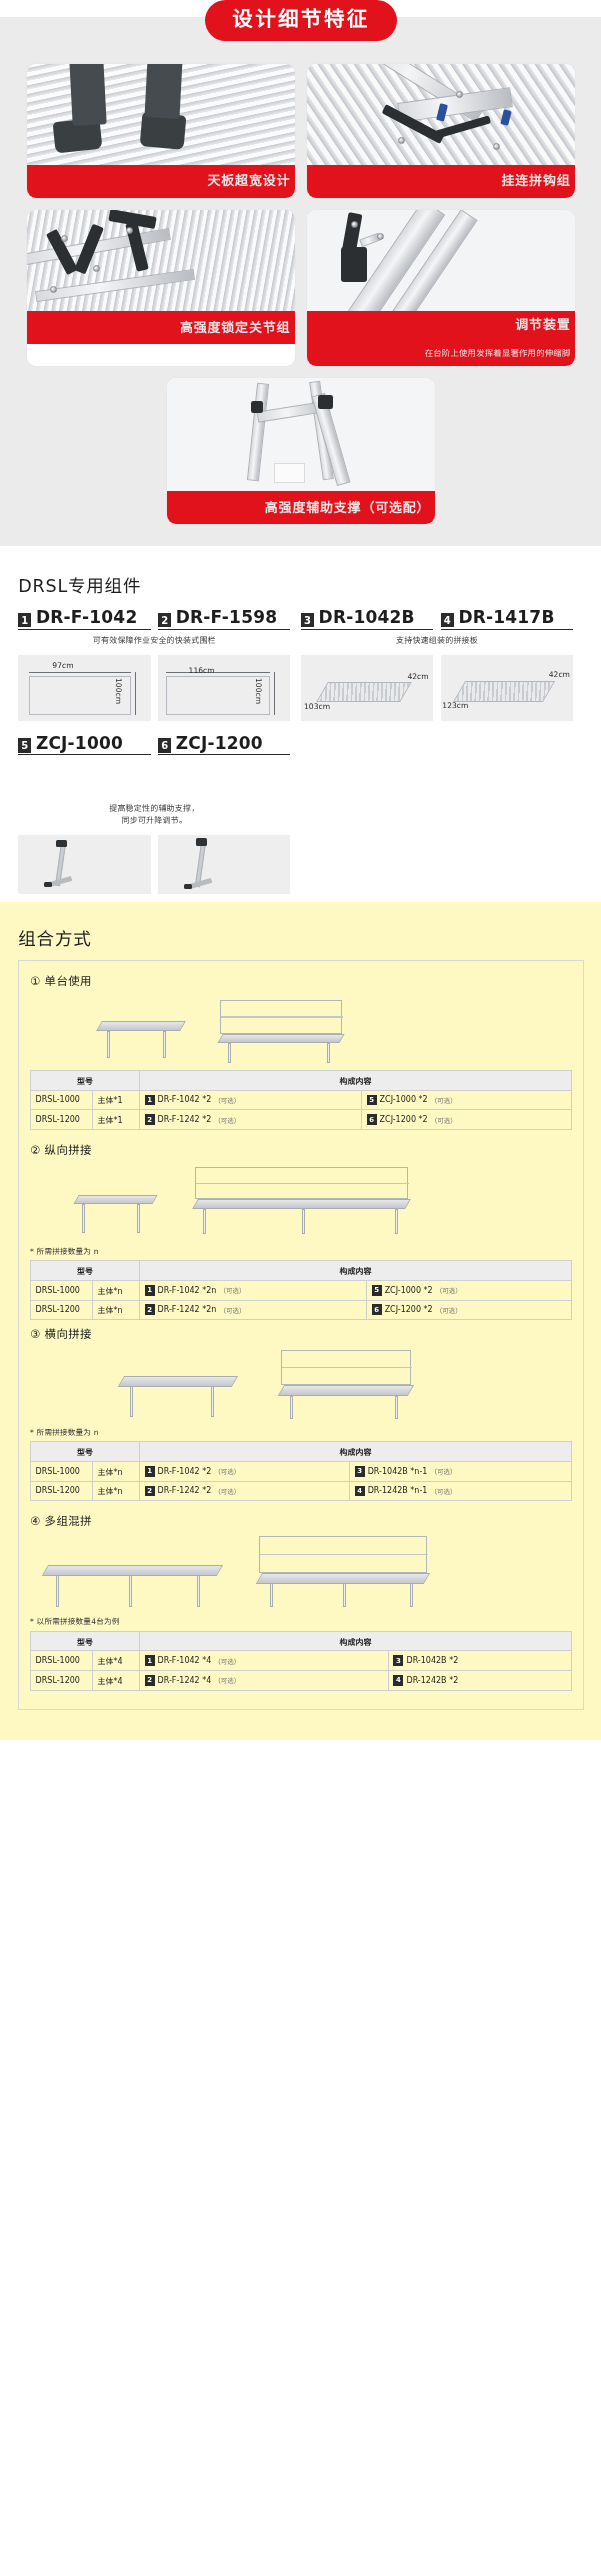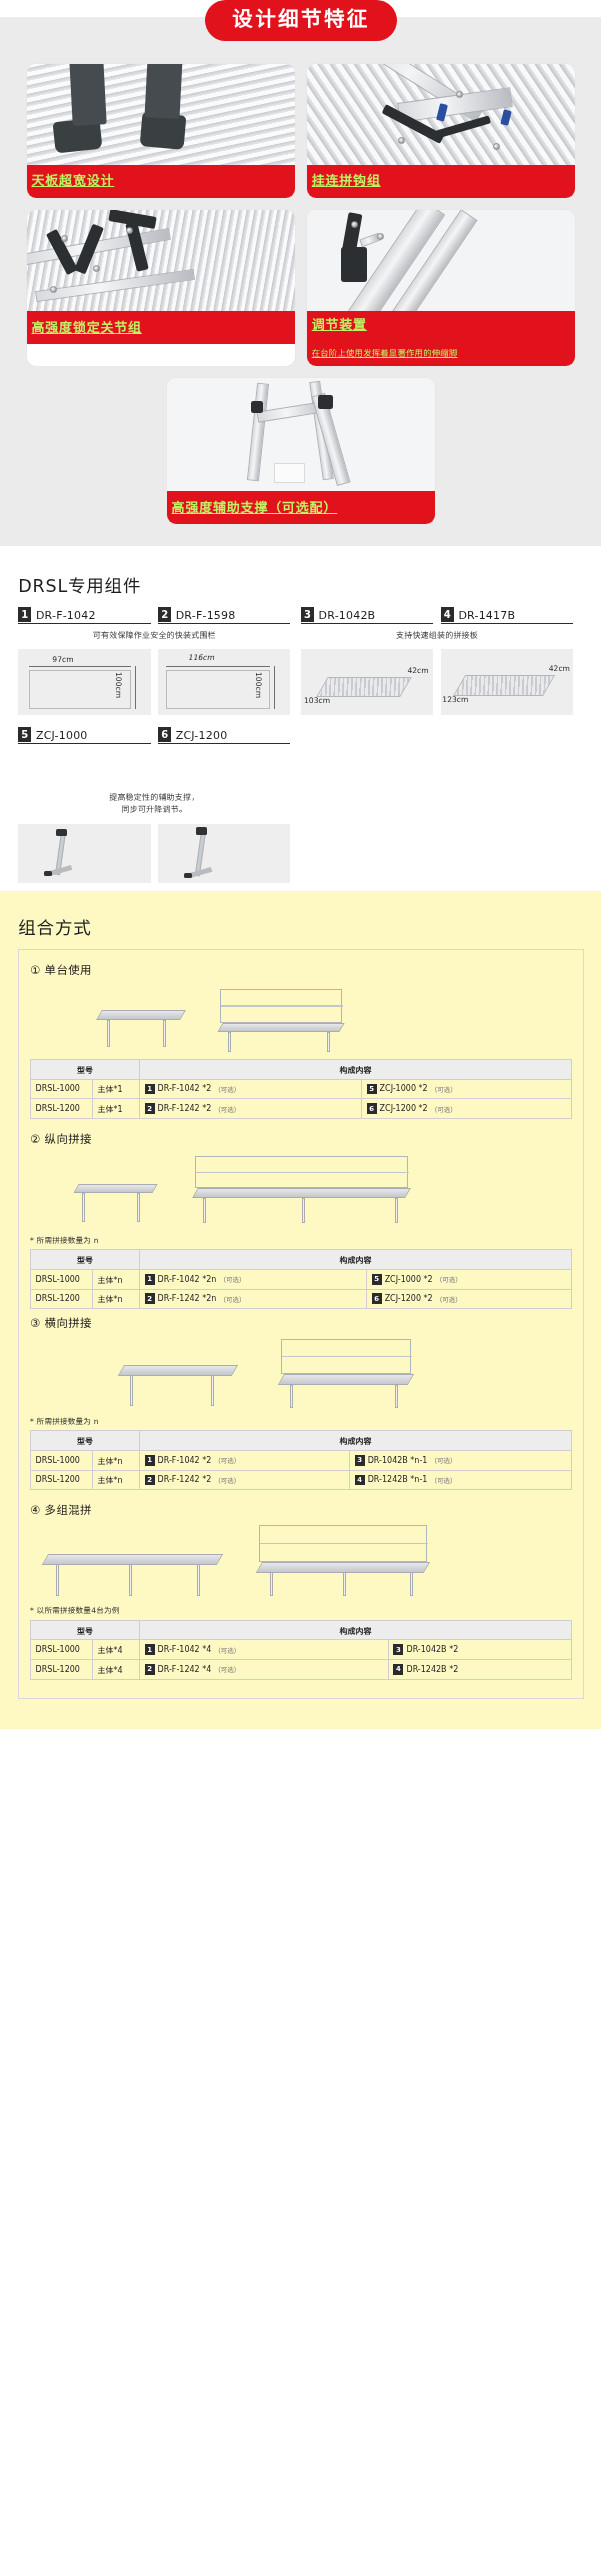--- a/index.html
+++ b/index.html
@@ -49,24 +49,23 @@
     box-shadow: 0 0 0 0.8px rgba(0,0,0,0.02);
   }
   .fcard .photo {
     height: 101px;
     position: relative;
     overflow: hidden;
     background: linear-gradient(160deg,#f4f5f7 0%, #dfe2e6 55%, #eceef0 100%);
   }
   .cap {
     background: #e1121c;
-    color: #bef264;
-    text-align: left;
+    color: #e5e5e5;
+    text-align: right;
     padding: 8.4px 4.6px 9.1px;
-    text-decoration: underline;
   }
   .cap .cap-main { font-size: 13px; font-weight: bold; letter-spacing: 0.8px; line-height: 1.2; }
   .cap .cap-sub { font-size: 8.4px; margin-top: 16px; line-height: 1.3; letter-spacing: 0.2px; }
   .cap.two-line { padding: 5.3px 4.6px 6.9px; }
 
   .center-card-row { display: flex; justify-content: center; margin-top: 12.2px; }
   .fcard.center { width: 268px; }
   .fcard.center .photo { height: 113px; }
 
   
@@ -88,21 +87,21 @@
   .sec-components { background:#fff; padding: 26px 18.3px 7.6px; }
   .h2 { font-size: 17.5px; font-weight: normal; letter-spacing:0.8px; color:#1d1d1d; margin-bottom: 10.7px; }
   .comp-row { display:flex; gap: 0; margin-bottom: 3px; }
   .comp-col { flex: 1 1 0; padding-right: 10.7px; }
   .comp-head { display:flex; align-items:flex-end; border-bottom:1.1px solid #2b2b2b; padding-bottom:1.5px; }
   .num-badge {
     background:#2b2b2b; color:#fff; font-weight:bold; font-size:10px;
     width:13px; height:14.5px; display:flex; align-items:center; justify-content:center;
     margin-right:4.6px; flex:0 0 auto;
   }
-  .comp-name { font-size:11px; font-weight:normal; letter-spacing:0.2px; color:#1d1d1d; }
+  .comp-name { font-size:17px; font-weight:bold; letter-spacing:0.2px; color:#1d1d1d; }
   .comp-desc { font-size:8px; color:#3a3a3a; margin-top:5.3px; line-height:1.5; letter-spacing:0.2px;text-align:center; }
   .comp-imgs { display:flex; gap:7.6px; margin-top:7.6px; }
   .comp-img {
     flex:1 1 0; height:66px; background:#eeeeee; position:relative; overflow:hidden;
   }
   .dimlabel { position:absolute; font-size:7.6px; color:#2a2a2a; }
   .dimlabel.rot { transform: rotate(90deg); transform-origin: left top; }
   .railing { position:absolute; border:1.5px solid #b6bac0; }
   .diml { position:absolute; background:#6c7075; }
 
@@ -276,21 +275,21 @@
           <div class="comp-img">
             <div class="railing" style="left:10.7px;top:21.3px;right:20px;bottom:6.1px;"></div>
             <div class="diml" style="left:10.7px;top:17px;right:20px;height:0.8px;"></div>
             <div class="dimlabel" style="left:34px;top:6.1px;">97cm</div>
             <div class="diml" style="right:15.2px;top:17px;width:0.8px;bottom:6.1px;"></div>
             <div class="dimlabel rot" style="right:1.5px;top:23px;">100cm</div>
           </div>
           <div class="comp-img">
             <div class="railing" style="left:7.6px;top:21.3px;right:20px;bottom:6.1px;"></div>
             <div class="diml" style="left:7.6px;top:17px;right:20px;height:0.8px;"></div>
-            <div class="dimlabel" style="left:30.5px;top:4px;font-style:italic;">116cm</div>
+            <div class="dimlabel" style="left:30.5px;top:11px;">116cm</div>
             <div class="diml" style="right:15.2px;top:17px;width:0.8px;bottom:6.1px;"></div>
             <div class="dimlabel rot" style="right:1.5px;top:23px;">100cm</div>
           </div>
         </div>
       </div>
 
       <div class="comp-col">
         <div style="display:flex;gap:7.6px;">
           <div style="flex:1;">
             <div class="comp-head">

